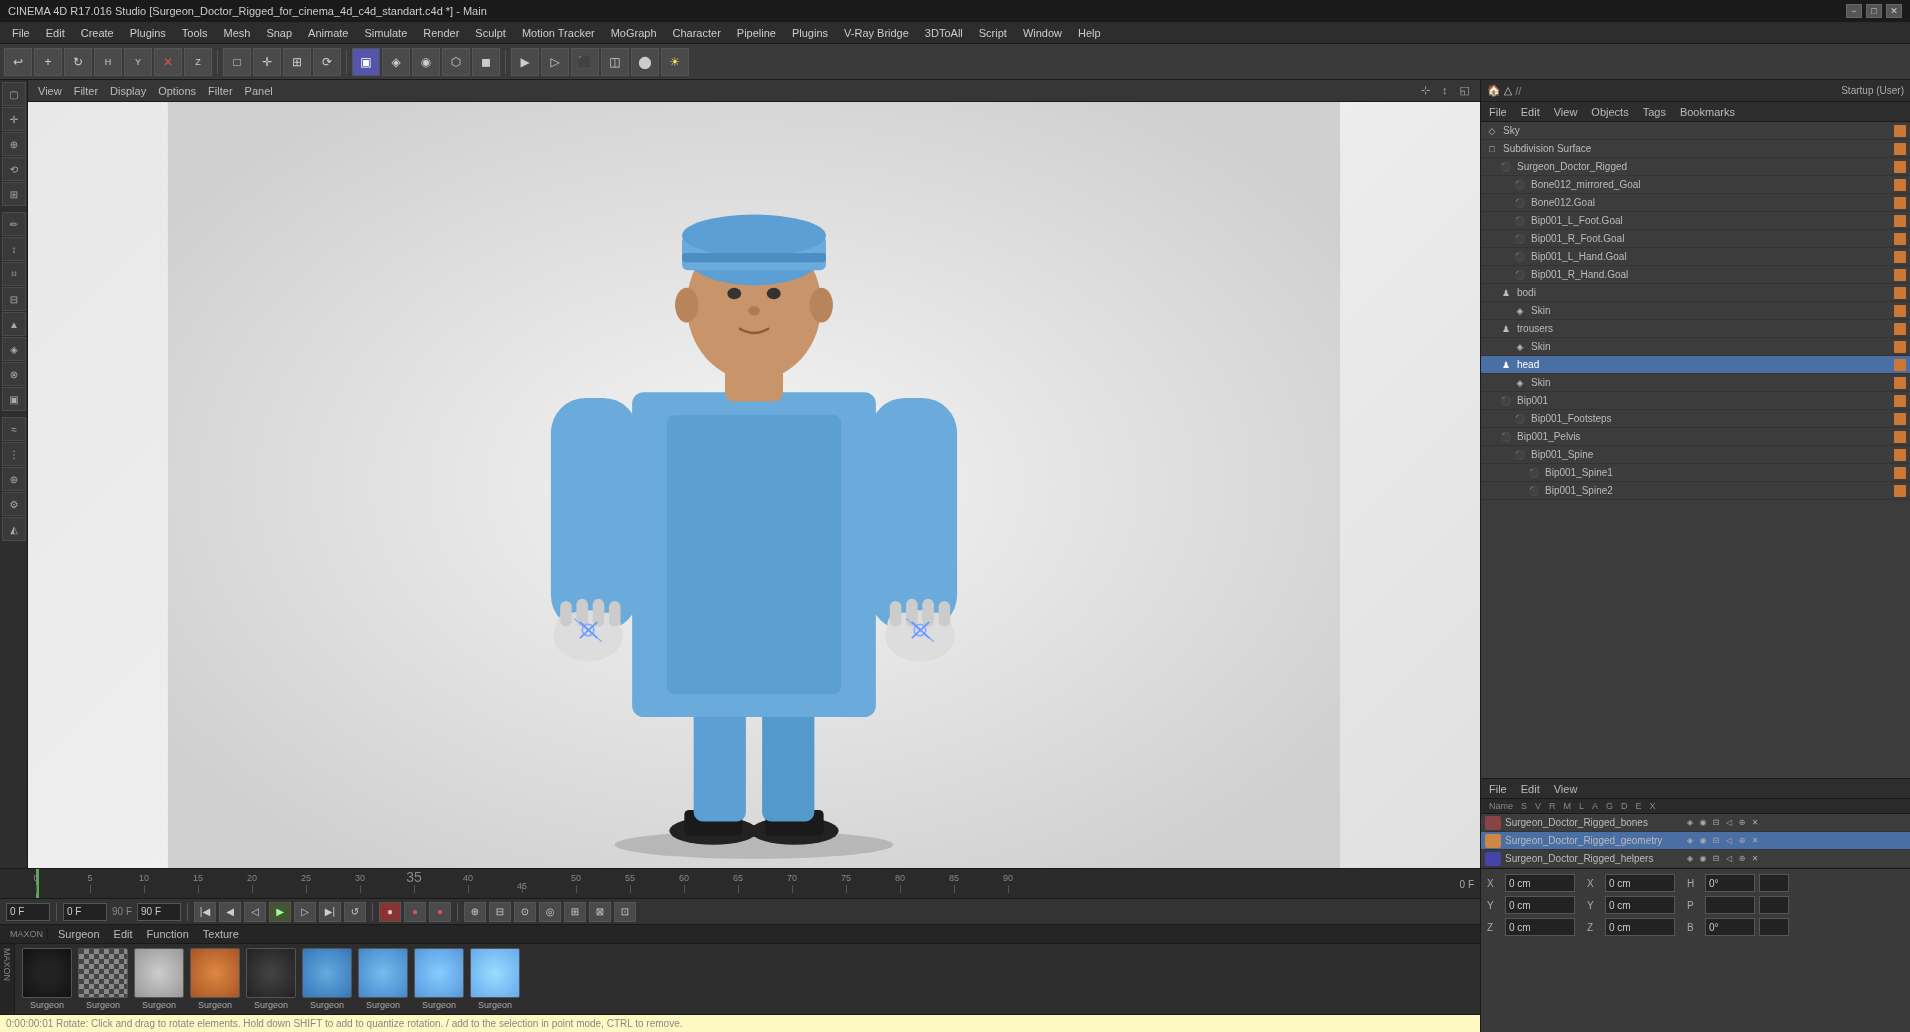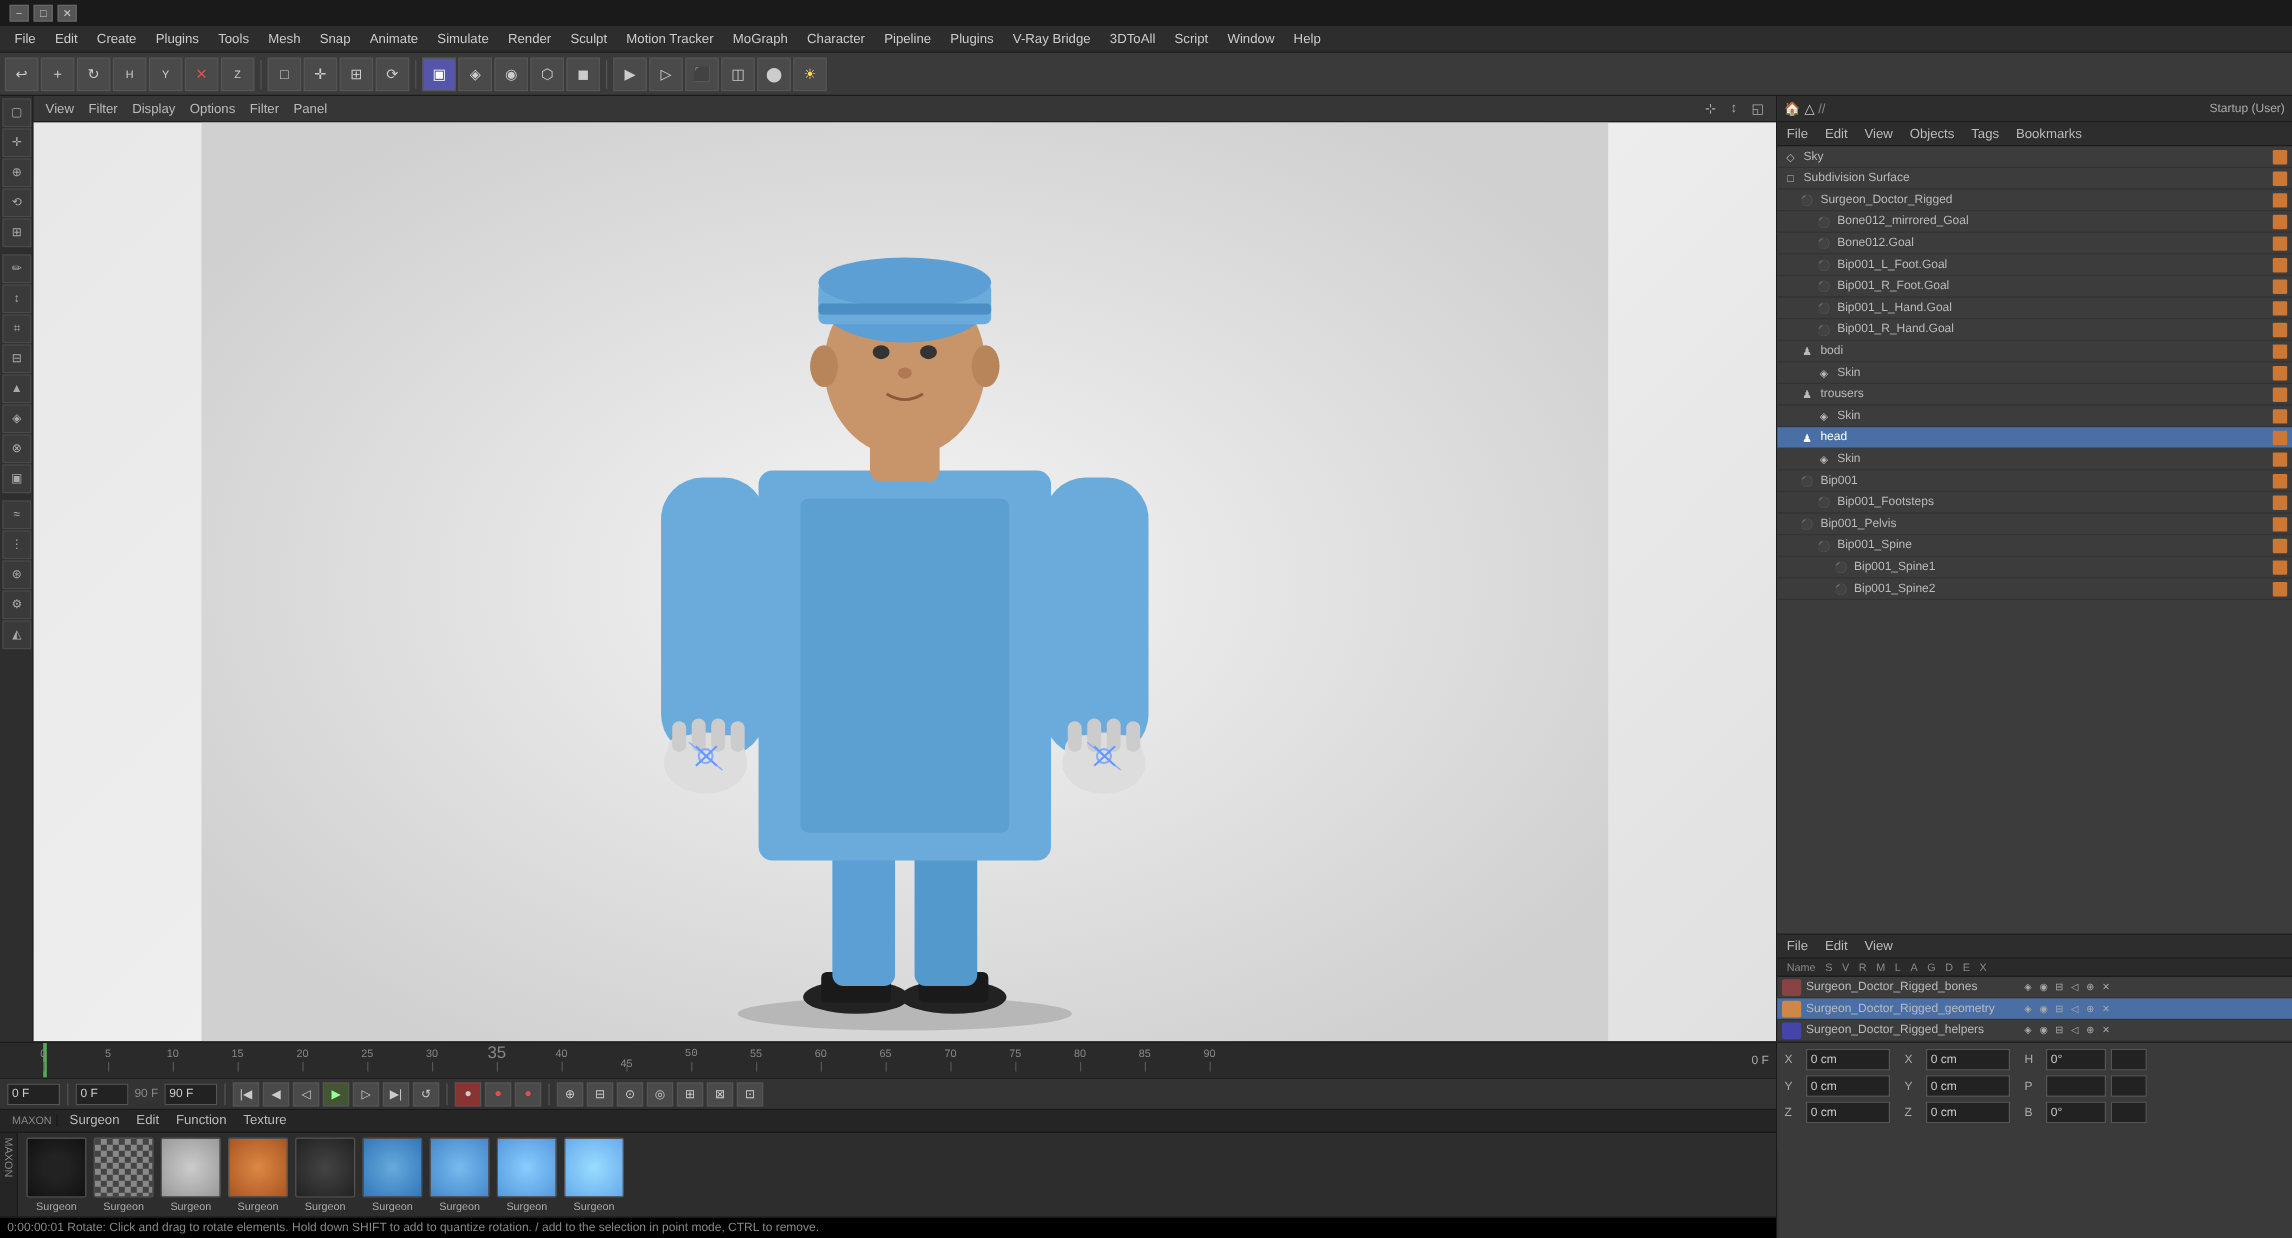--- a/index.html
+++ b/index.html
@@ -292,21 +292,21 @@
       border: 1px solid #555;
       border-radius: 2px;
       overflow: hidden;
       position: relative;
     }
     .material-name { font-size: 9px; color: #aaa; text-align: center; width: 52px; overflow: hidden; text-overflow: ellipsis; white-space: nowrap; }
 
     
     .status-bar {
       height: 18px;
-      background: #000000;
+      background: #fef9c3;
       display: flex;
       align-items: center;
       padding: 0 6px;
       font-size: 10px;
       color: #888;
       flex-shrink: 0;
       border-top: 1px solid #1a1a1a;
     }
 
     
@@ -432,20 +432,21 @@
       color: #aaa;
       display: flex;
       align-items: center;
       justify-content: center;
     }
   </style>
 </head>
 <body>
 
 <div class="title-bar">
+  <span class="title-bar-title">CINEMA 4D R17.016 Studio [Surgeon_Doctor_Rigged_for_cinema_4d_c4d_standart.c4d *] - Main</span>
   <div class="title-bar-controls">
     <div class="title-btn">−</div>
     <div class="title-btn">□</div>
     <div class="title-btn">✕</div>
   </div>
 </div>
 
 <div class="menu-bar" id="menu-bar">
     <div class="menu-item">File</div>
     <div class="menu-item">Edit</div>
@@ -891,21 +892,21 @@
         <div style="position: absolute; left: 306px; top: 4px; font-size: 9px; color: rgb(136, 136, 136); transform: translateX(-50%);">25</div>
         <div style="position: absolute; left: 360px; top: 16px; width: 1px; height: 8px; background: rgb(85, 85, 85);"></div>
         <div style="position: absolute; left: 360px; top: 4px; font-size: 9px; color: rgb(136, 136, 136); transform: translateX(-50%);">30</div>
         <div style="position: absolute; left: 414px; top: 16px; width: 1px; height: 8px; background: rgb(85, 85, 85);"></div>
         <div style="position: absolute; left: 414px; top: 0; font-size: 14px; color: rgb(136, 136, 136); transform: translateX(-50%);">35</div>
         <div style="position: absolute; left: 468px; top: 16px; width: 1px; height: 8px; background: rgb(85, 85, 85);"></div>
         <div style="position: absolute; left: 468px; top: 4px; font-size: 9px; color: rgb(136, 136, 136); transform: translateX(-50%);">40</div>
         <div style="position: absolute; left: 522px; top: 16px; width: 1px; height: 8px; background: rgb(85, 85, 85);"></div>
         <div style="position: absolute; left: 522px; top: 12px; font-size: 9px; color: rgb(136, 136, 136); transform: translateX(-50%);">45</div>
         <div style="position: absolute; left: 576px; top: 16px; width: 1px; height: 8px; background: rgb(85, 85, 85);"></div>
-        <div style="position: absolute; left: 576px; top: 4px; font-size: 9px; color: rgb(136, 136, 136); transform: translateX(-50%); font-family: Liberation Mono, monospace;">50</div>
+        <div style="position: absolute; left: 576px; top: 4px; font-size: 9px; color: rgb(136, 136, 136); transform: translateX(-50%);">50</div>
         <div style="position: absolute; left: 630px; top: 16px; width: 1px; height: 8px; background: rgb(85, 85, 85);"></div>
         <div style="position: absolute; left: 630px; top: 4px; font-size: 9px; color: rgb(136, 136, 136); transform: translateX(-50%);">55</div>
         <div style="position: absolute; left: 684px; top: 16px; width: 1px; height: 8px; background: rgb(85, 85, 85);"></div>
         <div style="position: absolute; left: 684px; top: 4px; font-size: 9px; color: rgb(136, 136, 136); transform: translateX(-50%);">60</div>
         <div style="position: absolute; left: 738px; top: 16px; width: 1px; height: 8px; background: rgb(85, 85, 85);"></div>
         <div style="position: absolute; left: 738px; top: 4px; font-size: 9px; color: rgb(136, 136, 136); transform: translateX(-50%);">65</div>
         <div style="position: absolute; left: 792px; top: 16px; width: 1px; height: 8px; background: rgb(85, 85, 85);"></div>
         <div style="position: absolute; left: 792px; top: 4px; font-size: 9px; color: rgb(136, 136, 136); transform: translateX(-50%);">70</div>
         <div style="position: absolute; left: 846px; top: 16px; width: 1px; height: 8px; background: rgb(85, 85, 85);"></div>
         <div style="position: absolute; left: 846px; top: 4px; font-size: 9px; color: rgb(136, 136, 136); transform: translateX(-50%);">75</div>

